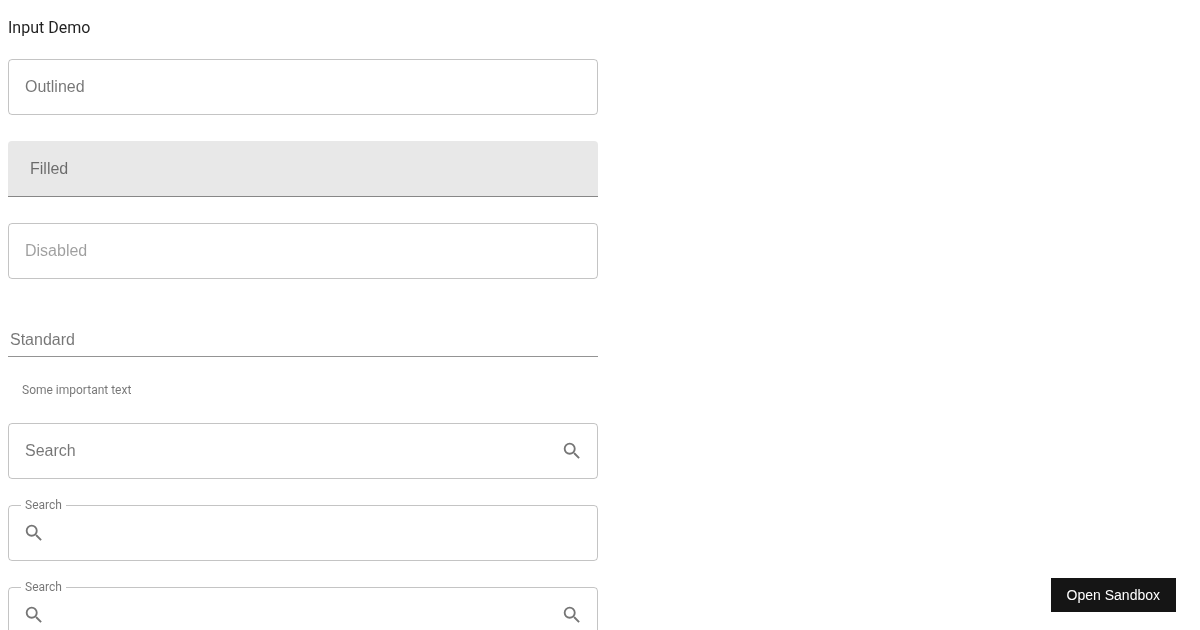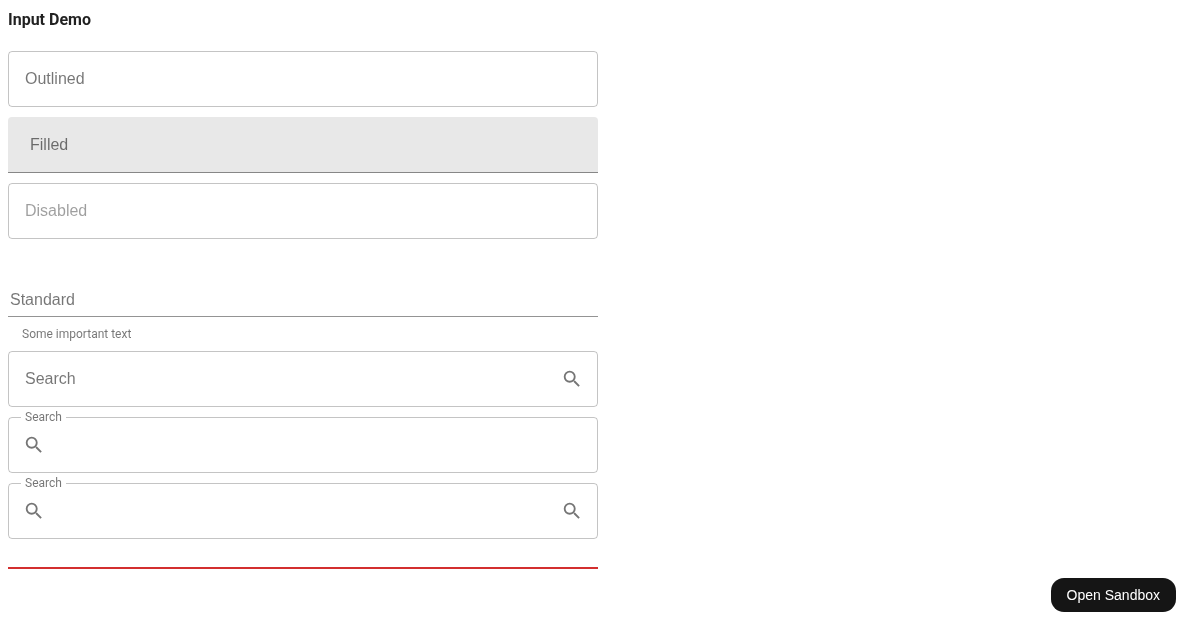--- a/index.html
+++ b/index.html
@@ -9,26 +9,26 @@
     font-family: -apple-system, BlinkMacSystemFont, "Segoe UI", Roboto, "Helvetica Neue", Arial, sans-serif;
     background: #fff;
     color: rgba(0,0,0,0.87);
     width: 1200px;
     height: 630px;
     overflow: hidden;
   }
   .page { padding: 8px; }
   .title {
     font-size: 16px;
-    font-weight: 700;
-    margin: 2px 0 22px 0;
+    font-weight: 400;
+    margin: 10px 0 22px 0;
   }
   .field-wrap {
     width: 590px;
-    margin-bottom: 10px;
+    margin-bottom: 26px;
     position: relative;
   }
 
   
   .outlined {
     border: 1px solid rgba(0,0,0,0.23);
     border-radius: 4px;
     height: 56px;
     display: flex;
     align-items: center;
@@ -93,21 +93,21 @@
     margin-top: 28px;
   }
 
   
   .sandbox-btn {
     position: fixed;
     right: 24px;
     bottom: 18px;
     background: #151515;
     color: #fff;
-    border-radius: 13px;
+    border-radius: 0;
     padding: 9px 16px;
     font-size: 14px;
     cursor: pointer;
     border: none;
   }
 
   
   input.bare {
     border: none;
     outline: none;

